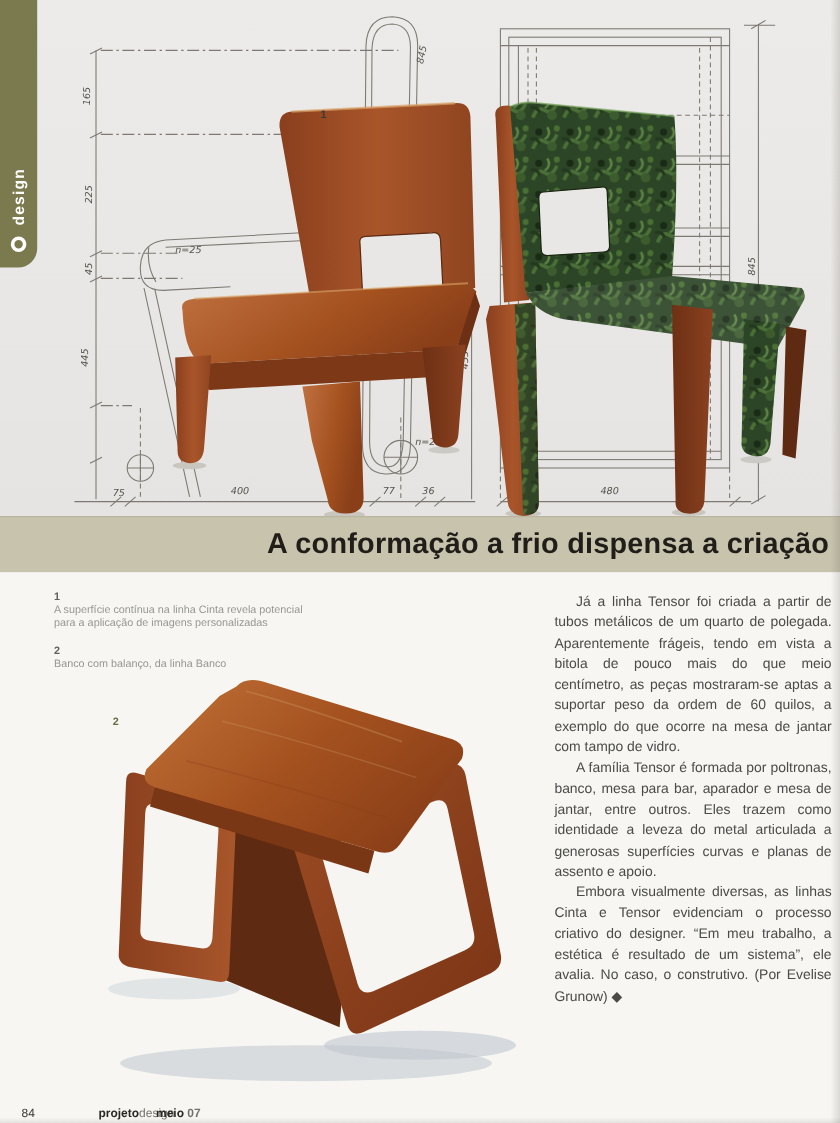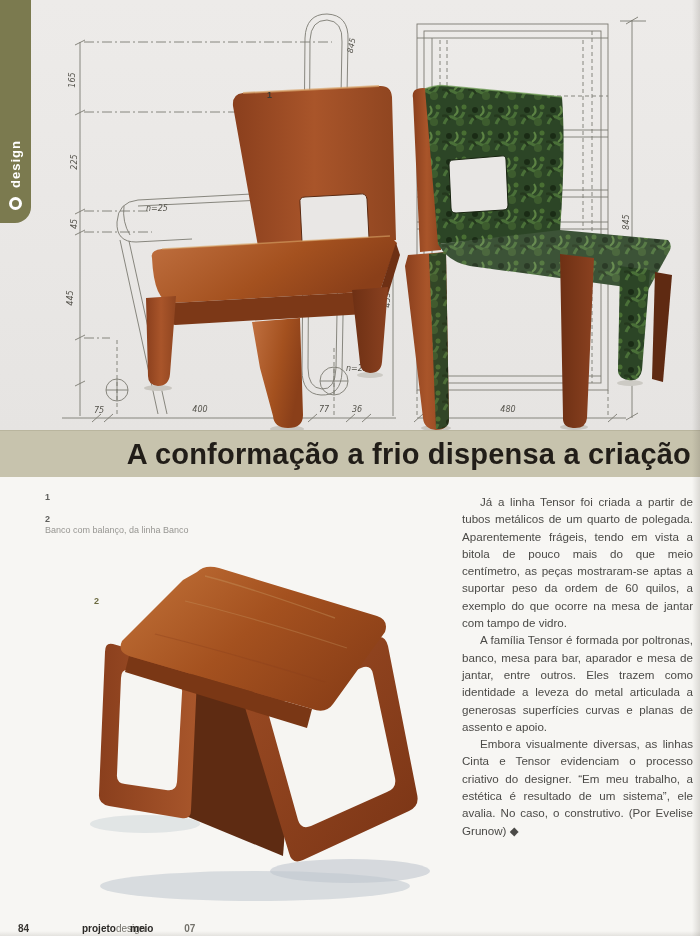--- a/index.html
+++ b/index.html
@@ -24,42 +24,42 @@
   .tab-ring{width:7px;height:7px;border:3px solid #ffffff;border-radius:50%;}
 
   .fig-marker{position:absolute;font-size:9px;font-weight:bold;z-index:6;}
   .fig1{left:267px;top:90px;color:#3c3a33;}
   .fig2{left:94px;top:119px;color:#6b6a40;}
 
   
   .headline-band{position:absolute;left:0;top:430px;width:700px;height:47px;background:#c7c3ad;
     border-top:1px solid #b9b59e;display:flex;align-items:center;justify-content:flex-end;
     padding-right:9px;box-sizing:border-box;}
-  .headline-band h1{margin:0;font-size:29px;font-weight:600;color:#211d18;letter-spacing:.2px;
+  .headline-band h1{margin:0;font-size:24px;font-weight:600;color:#211d18;letter-spacing:.2px;
     font-family:"Liberation Sans",sans-serif;}
 
   
   .content{position:absolute;left:0;top:477px;width:700px;height:459px;background:#f7f6f3;}
   .captions{position:absolute;left:45px;top:15px;width:215px;}
   .cap{margin-bottom:12px;}
   .cap-num{display:block;font-size:9px;font-weight:bold;color:#5f5f5c;margin-bottom:1px;}
   .cap p{margin:0;font-size:9px;line-height:11px;color:#979692;}
   .stool-svg{position:absolute;left:85px;top:79px;}
   .body-col{position:absolute;left:462px;top:16px;width:231px;}
   .body-col p{margin:0;font-size:11.6px;line-height:17.3px;color:#4b4a47;text-align:justify;
     text-indent:18px;}
 
   footer{position:absolute;left:0;bottom:13px;width:100%;font-size:10px;color:#3a3733;z-index:10;}
-  .pageno{position:absolute;left:18px;font-weight:bold;}
+  .pageno{position:absolute;left:18px;font-weight:normal;}
   .mag{position:absolute;left:46px;padding-left:36px;}
   .mag b{color:#2b2926;}
   .mag .lite{font-weight:normal;color:#74726b;}
   .issue{position:absolute;left:130px;}
   .issue b{color:#2b2926;}
-  .issue .lite{font-weight:bold;color:#74726b;margin-left:28px;}
+  .issue .lite{font-weight:bold;color:#74726b;}
 
   .pencil{stroke:#7c7a72;fill:none;stroke-width:.9;}
   .pencil-label{font-family:"DejaVu Sans",sans-serif;font-style:italic;font-size:8px;fill:#55534c;}
 </style>
 </head>
 <body>
 
 <div class="page">
 
   <section class="top-area">
@@ -177,20 +177,21 @@
   </section>
 
   <div class="headline-band">
     <h1>A conformação a frio dispensa a criação</h1>
   </div>
 
   <section class="content">
     <div class="captions">
       <div class="cap">
         <span class="cap-num">1</span>
+        <p>A superfície contínua na linha Cinta revela potencial para a aplicação de imagens personalizadas</p>
       </div>
       <div class="cap">
         <span class="cap-num">2</span>
         <p>Banco com balanço, da linha Banco</p>
       </div>
     </div>
 
     <div class="fig-marker fig2">2</div>
 
     <svg class="stool-svg" width="370" height="370" viewBox="0 0 370 370">

